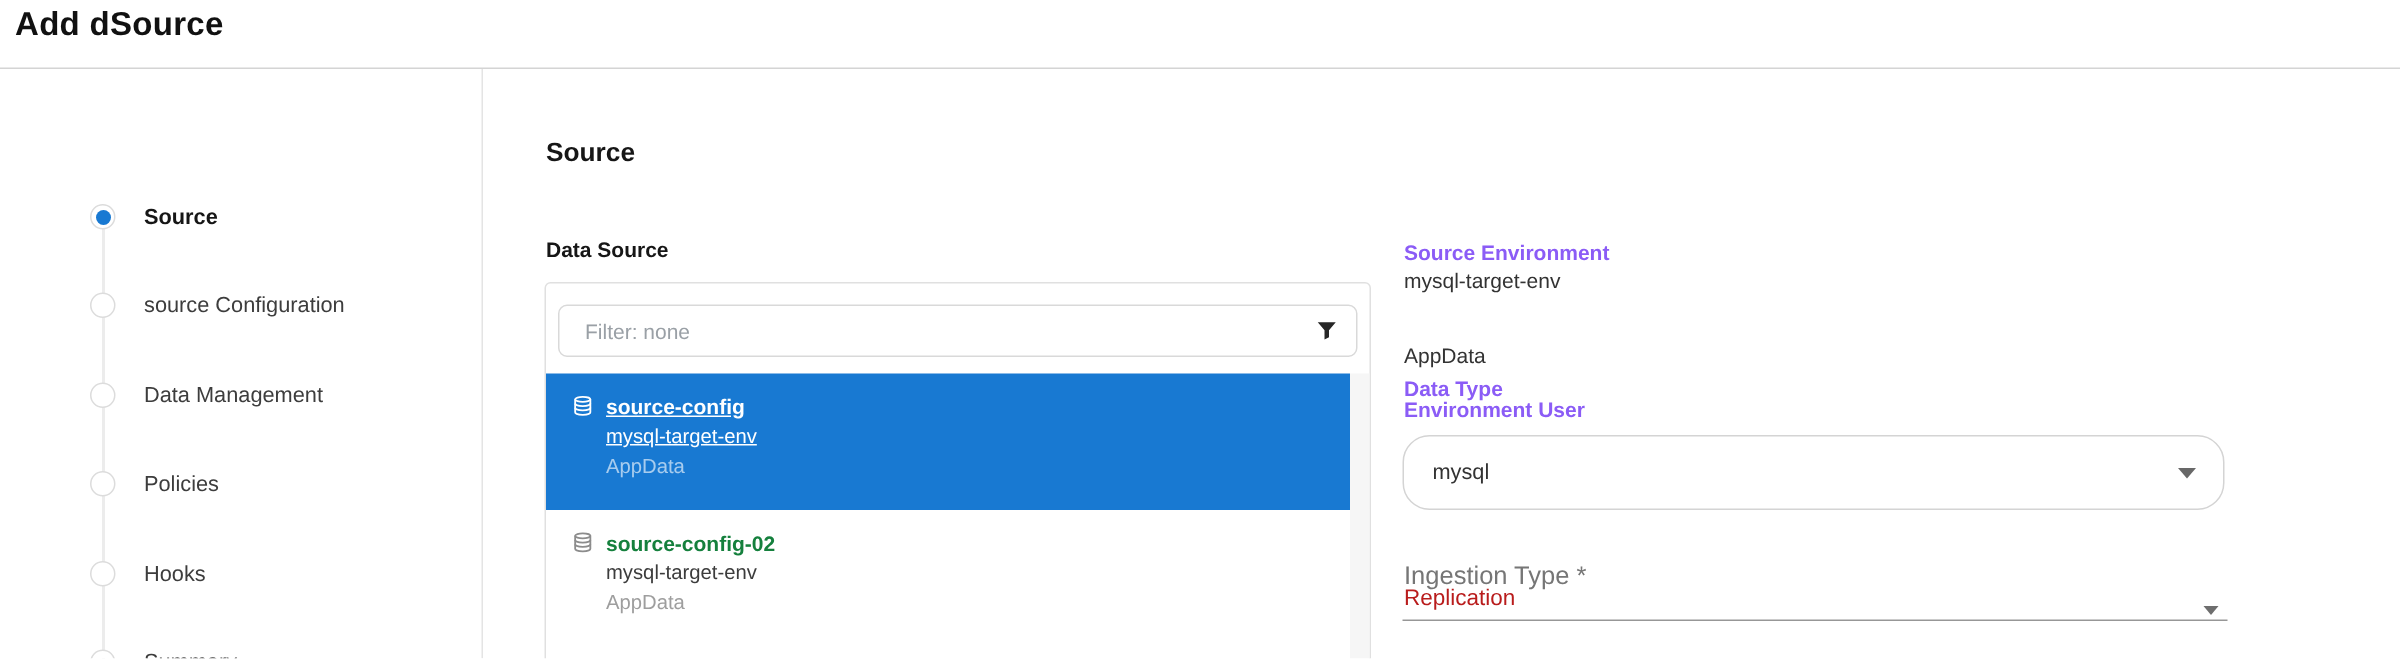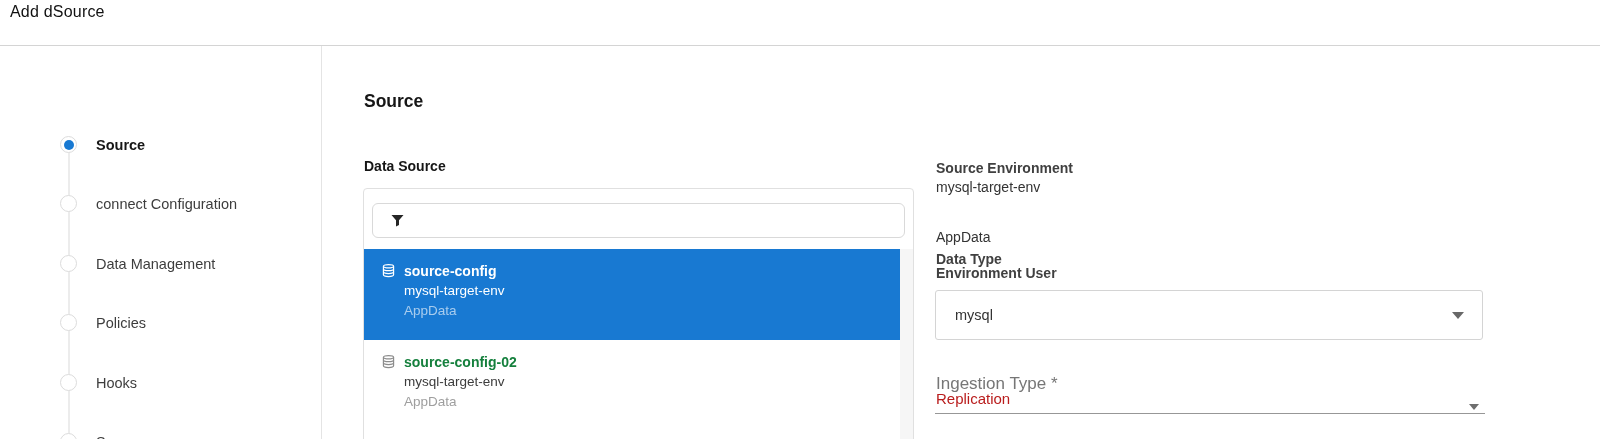--- a/index.html
+++ b/index.html
@@ -9,21 +9,21 @@
     color:#1f1f1f;
     overflow:hidden;
   }
   #app {
     position:relative; width:1600px; height:439px; background:#fff; overflow:hidden;
     --blue:#1879d2;
   }
   .abs { position:absolute; }
 
   
-  .header-title { left:10px; top:3px; font-size:16px; font-weight:400; letter-spacing:.2px; color:#111;text-align:center; }
+  .header-title { left:10px; top:3px; font-size:22px; font-weight:700; letter-spacing:.2px; color:#111;text-align:center; }
   .header-divider { top:45px; left:0; width:1600px; height:0; border-top:1px solid #d4d4d4; }
 
   
   .stepper { left:0; top:46px; bottom:0; width:322px; border-right:1px solid #e4e4e4; background:#fff; }
   .connector { position:absolute; left:68px; top:99px; width:2px; height:297px; background:#ececec; }
   .step { position:absolute; left:0; height:20px; width:100%; cursor:default; }
   .step-circle {
     position:absolute; left:60px; top:1px; width:17px; height:17px; border-radius:50%;
     background:#fff; border:1.5px solid #dcdcdc;
   }
@@ -57,35 +57,35 @@
 
   .scroll-gutter { position:absolute; right:0; top:60px; bottom:0; width:13px; background:#f6f6f6; }
   .rows { position:absolute; left:0; right:13px; top:60px; }
   .ds-row { position:relative; height:91px; padding:13px 8px 0 17px; display:flex; background:#fff; cursor:pointer; }
   .ds-row.selected { background:var(--blue); }
   .db-icon { width:15px; height:16px; margin:1px 8px 0 0; color:#8c8c8c; flex:0 0 auto; }
   .ds-row.selected .db-icon { color:#fff; }
   .ds-title { font-size:14px; font-weight:bold; line-height:19px; color:#15803d; }
   .ds-env   { font-size:13.5px; line-height:20px; color:#3c3c3c; }
   .ds-type  { font-size:13.5px; line-height:20px; color:#9e9e9e; }
-  .ds-row.selected .ds-title, .ds-row.selected .ds-env { color:#fff; }
+  .ds-row.selected .ds-title, .ds-row.selected .ds-env { color:#fff;text-decoration:underline; }
   .ds-row.selected .ds-type { color:rgba(255,255,255,.62); }
 
   
-  .sp-label { font-size:14px; font-weight:bold; color:#404040; }
+  .sp-label { font-size:14px; font-weight:bold; color:#8b5cf6; }
   .sp-value { font-size:14px; color:#333; }
   .lbl-source-env { left:936px; top:160px; }
   .val-source-env { left:936px; top:179px; }
   .lbl-data-type  { left:936px; top:211px;margin-top:40px; }
   .val-data-type  { left:936px; top:229px; }
   .lbl-env-user   { left:936px; top:265px; }
 
   .dropdown {
     left:935px; top:290px; width:548px; height:50px;
-    border:1px solid #d4d4d4; border-radius:3px; background:#fff;
+    border:1px solid #d4d4d4; border-radius:18px; background:#fff;
     display:flex; align-items:center; padding:0 18px 0 19px; cursor:pointer;
   }
   .dropdown-value { flex:1; font-size:14.5px; color:#333; }
   .caret { width:0; height:0; border-left:6px solid transparent; border-right:6px solid transparent; border-top:7px solid #686868; }
 
   .ing-label { left:936px; top:374px; font-size:17px; color:#767676; }
   .ing-value { left:936px; top:390px; font-size:15px; color:#b91c1c; }
   .ing-underline { left:935px; top:413px; width:550px; height:0; border-top:1px solid #979797; }
   .ing-caret { left:1469px; top:404px; width:0; height:0; border-left:5px solid transparent; border-right:5px solid transparent; border-top:6px solid #6e6e6e; cursor:pointer; }
 </style>
@@ -99,21 +99,21 @@
 
   <div class="abs stepper">
     <div class="connector"></div>
 
     <div class="step active" style="top:89px">
       <span class="step-circle"></span>
       <span class="step-label">Source</span>
     </div>
     <div class="step" style="top:148px">
       <span class="step-circle"></span>
-      <span class="step-label">connect Configuration</span>
+      <span class="step-label">source Configuration</span>
     </div>
     <div class="step" style="top:208px">
       <span class="step-circle"></span>
       <span class="step-label">Data Management</span>
     </div>
     <div class="step" style="top:327px">
       <span class="step-circle"></span>
       <span class="step-label">Hooks</span>
     </div>
     <div class="step" style="top:267px">
@@ -124,20 +124,21 @@
       <span class="step-circle"></span>
       <span class="step-label">Summary</span>
     </div>
   </div>
 
   <div class="abs main-heading">Source</div>
   <div class="abs ds-label">Data Source</div>
 
   <div class="abs listbox">
     <div class="filter-box">
+      <input class="filter-input" type="text" placeholder="Filter: none" style="">
       <svg class="funnel" viewBox="0 0 16 16">
         <path d="M1.6 2h12.8L9.6 7.6v5.1l-3.2 1.6V7.6z" fill="#262626"></path>
       </svg>
     </div>
 
     <div class="scroll-gutter"></div>
 
     <div class="rows">
       <div class="ds-row selected">
         <svg class="db-icon" viewBox="0 0 16 16" fill="none" stroke="currentColor" stroke-width="1.3">

